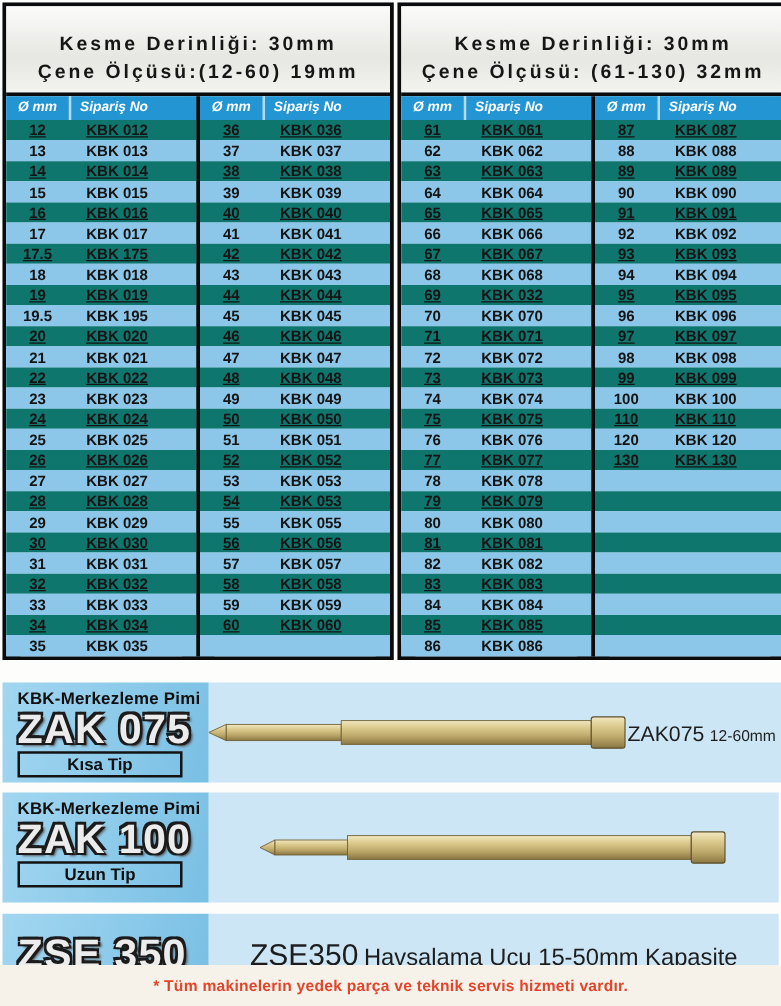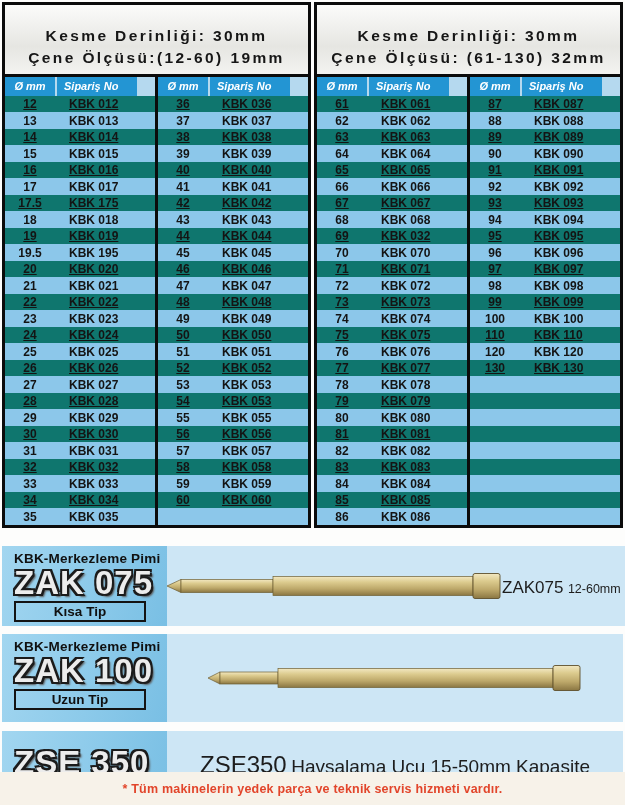--- a/index.html
+++ b/index.html
@@ -19,21 +19,21 @@
   }
   .panel-body { display:flex; }
   .subtable { flex:1; background:#cfe8f7;border-radius:12px; }
   .vdiv { width:3px; background:#0b0b0b; }
   .thead { display:flex; height:19px; background:#b5d9ef; align-items:stretch; }
   .th {
     color:#ffffff; font-style:italic; font-weight:bold; font-size:11px;
     background:#2395d3; display:flex; align-items:center;
   }
   .th-d { width:50px; justify-content:center; margin-right:2px; }
-  .th-s { width:80px; padding-left:7px; }
+  .th-s { width:100px; padding-left:7px; }
   .tr { display:flex; height:16.5px; align-items:center; font-weight:bold; font-size:12px; color:#141414; }
   .tr.even { background:#0f766e;text-decoration:underline; }
   .tr.odd  { background:#8cc7ea; }
   .td-d { width:50px; text-align:center; }
   .td-s { padding-left:14px; }
   
   .products { padding:18px 2px 0 2px; }
   .block { display:flex; margin-bottom:8px; }
   .block-1 { height:80px; } .block-2 { height:88px; margin-bottom:9px; } .block-3 { height:69px; margin-bottom:0; }
   .card {

